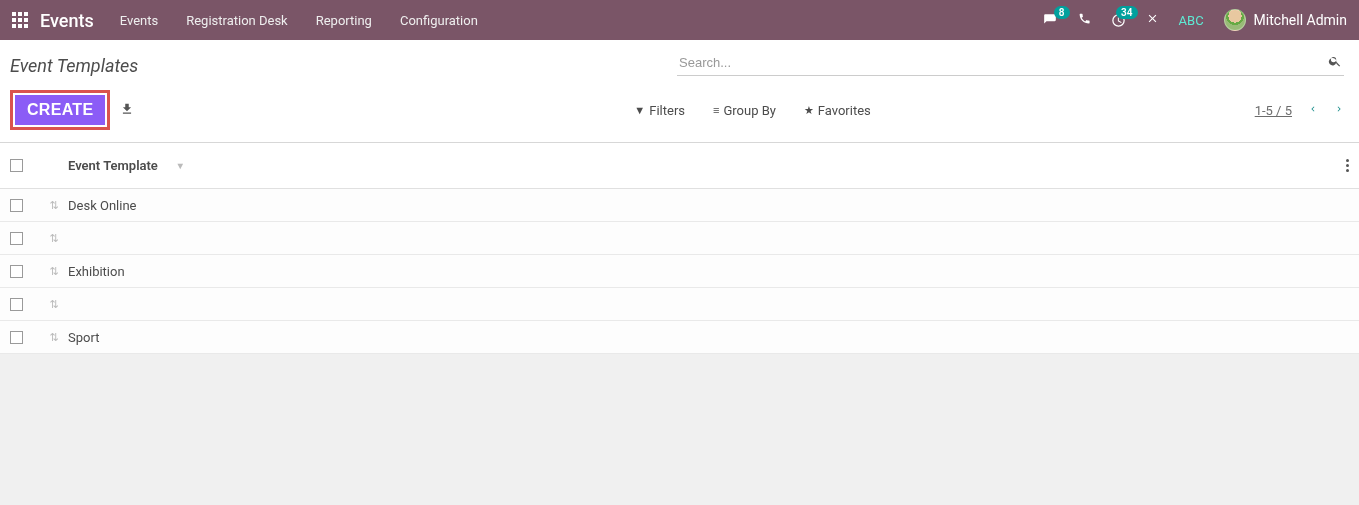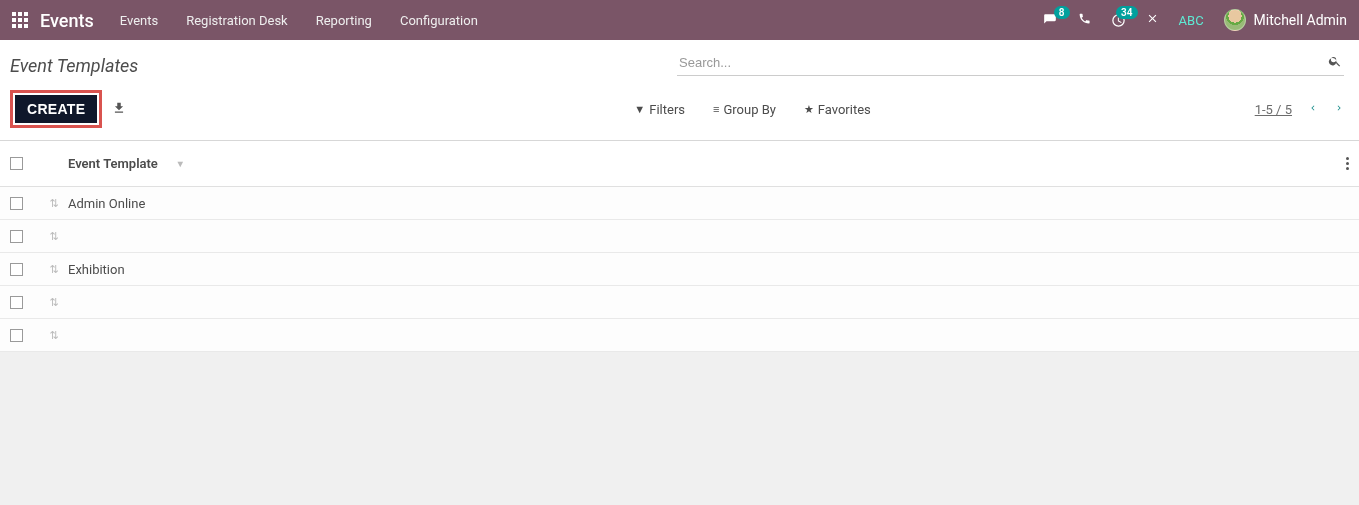--- a/index.html
+++ b/index.html
@@ -161,25 +161,25 @@
     align-items: center;
     gap: 10px;
     flex: 1;
   }
   .create-outline {
     border: 3px solid #d9534f;
     padding: 2px;
     display: inline-block;
   }
   .create-btn {
-    background: #0f172a;
+    background: #8b5cf6;
     color: #fff;
     border: none;
     font-weight: 600;
-    font-size: 14px;
+    font-size: 16px;
     padding: 6px 12px;
     cursor: pointer;
     letter-spacing: 0.3px;
   }
   .download-icon {
     color: #5c5c5c;
     cursor: pointer;
   }
   .search-options {
     flex: 1;
@@ -419,21 +419,21 @@
     </div>
   </div>
 
   <div class="list-row">
     <div class="col-checkbox">
         <div class="checkbox"></div>
       </div>
     <div class="col-handle">
         <span class="sort-handle">⇅</span>
       </div>
-    <div class="row-name">Admin Online</div>
+    <div class="row-name">Desk Online</div>
   </div>
   <div class="list-row">
     <div class="col-checkbox">
         <div class="checkbox"></div>
       </div>
     <div class="col-handle">
         <span class="sort-handle">⇅</span>
       </div>
   </div>
   <div class="list-row">
@@ -453,14 +453,15 @@
         <span class="sort-handle">⇅</span>
       </div>
   </div>
   <div class="list-row">
     <div class="col-checkbox">
         <div class="checkbox"></div>
       </div>
     <div class="col-handle">
         <span class="sort-handle">⇅</span>
       </div>
+    <div class="row-name">Sport</div>
   </div>
 </div>
 
 </body></html>

